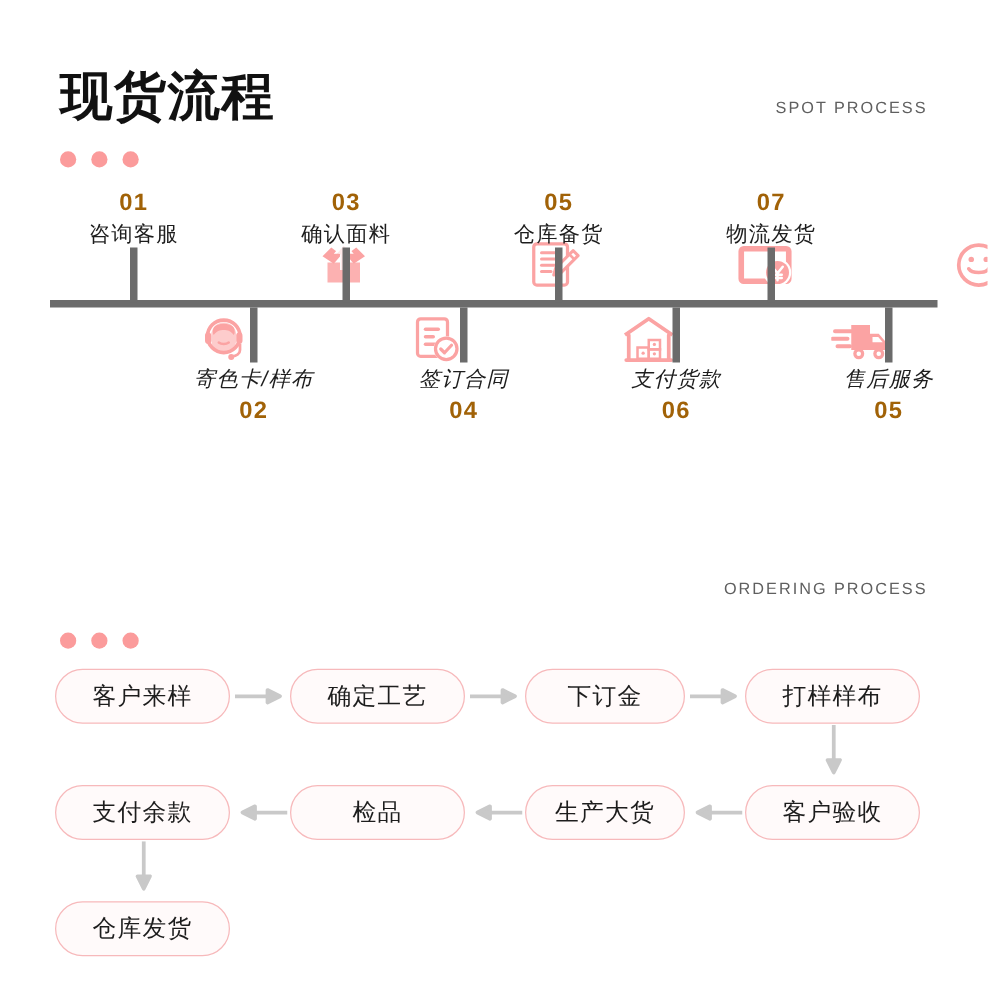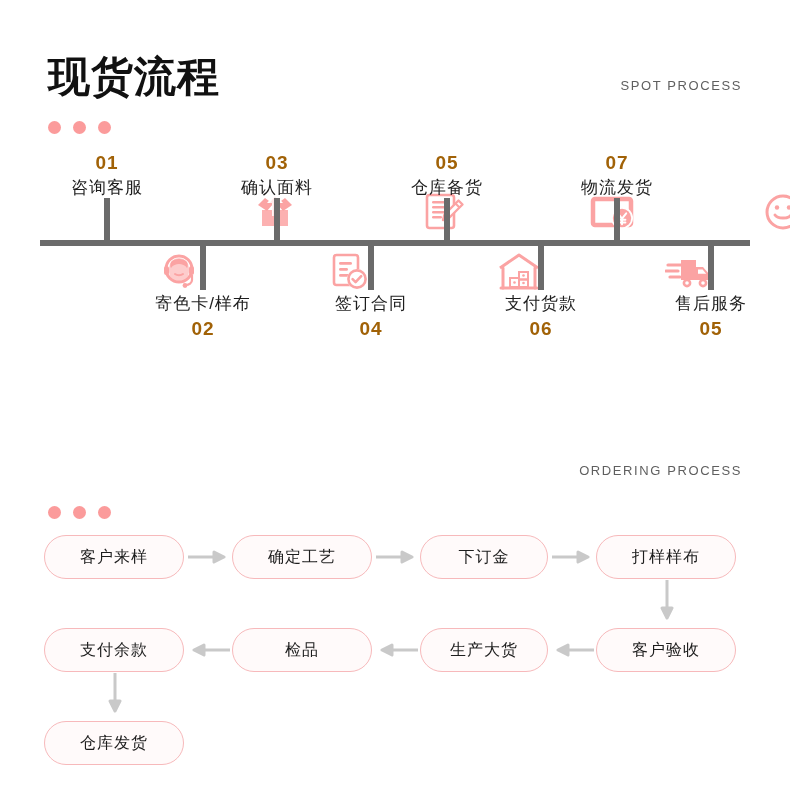--- a/index.html
+++ b/index.html
@@ -77,41 +77,41 @@
     left: -70px; width: 140px;
     text-align: center;
     font-size: 17px;
     font-weight: 500;
     color: #1d1d1d;
     letter-spacing: 1px;
     white-space: nowrap;
   }
   .node.up .num { top: 2px; }
   .node.up .lbl { top: 26px; text-align: center; }
-  .node.down .lbl { top: 142px; }
+  .node.down .lbl { top: 142px; font-style: italic; }
   .node.down .num { top: 168px; }
 
   .tl-icon {
     position: absolute;
     left: -24px;
     width: 48px; height: 48px;
   }
   .tl-icon.above { top: 38px; }
   .tl-icon.below { top: 98px; }
   .tl-icon svg { width: 48px; height: 48px; display: block; }
   .fbox {
     position: absolute;
     height: 44px;
     border: 1.4px solid #f7b9bb;
     border-radius: 22px;
     background: #fffafa;
     display: flex;
     align-items: center;
     justify-content: center;
-    font-size: 16px;
+    font-size: 19px;
     font-weight: 500;
     color: #1d1d1d;
     letter-spacing: 1px;
     white-space: nowrap;
   }
 </style>
 </head>
 <body>
 
 <div class="page">

